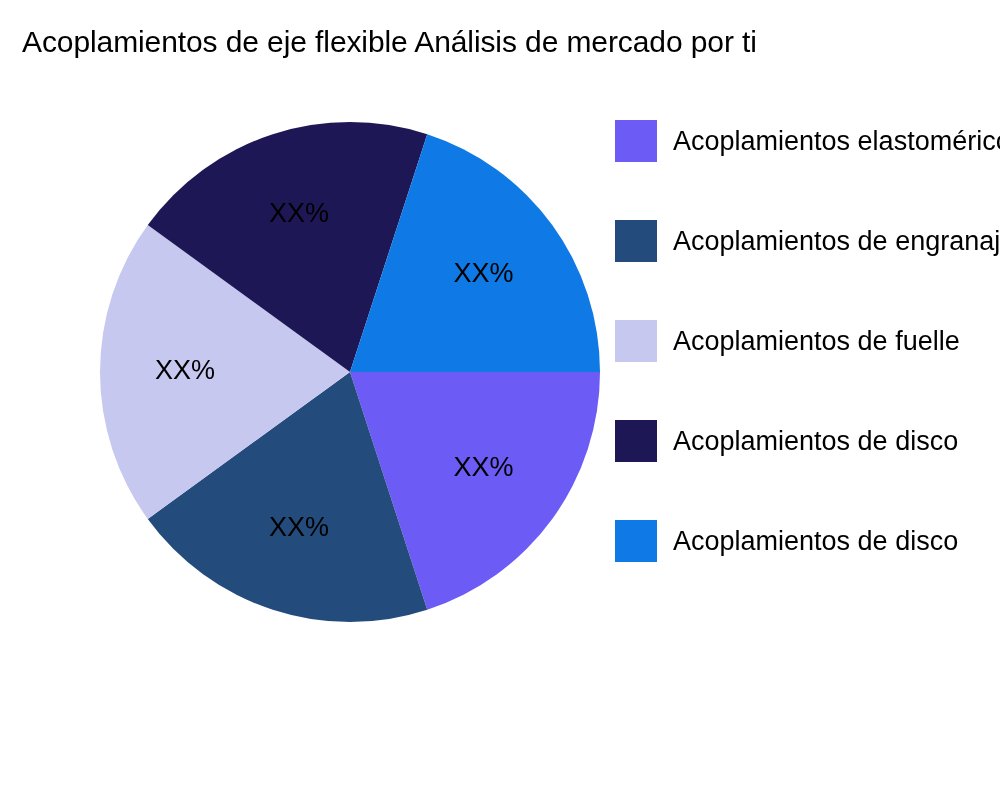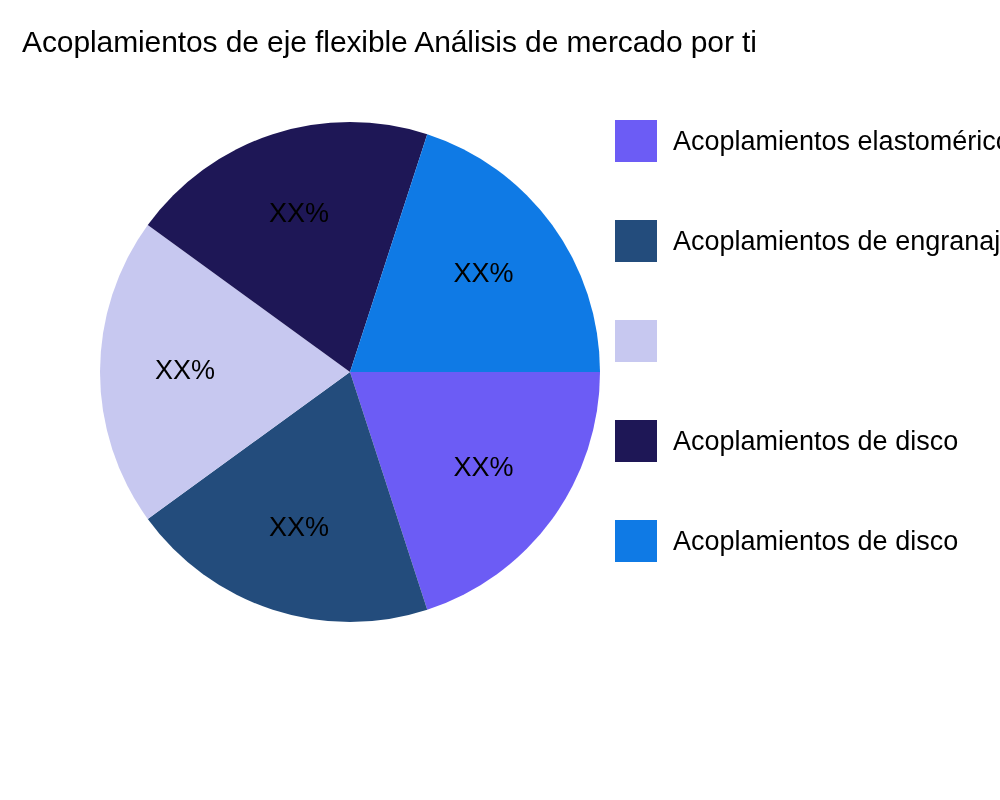--- a/index.html
+++ b/index.html
@@ -128,20 +128,21 @@
       <div class="legend-item">
         <span class="legend-swatch" style="background: rgb(108, 92, 245);"></span>
         <span class="legend-label">Acoplamientos elastoméricos</span>
       </div>
       <div class="legend-item">
         <span class="legend-swatch" style="background: rgb(35, 76, 124);"></span>
         <span class="legend-label">Acoplamientos de engranajes</span>
       </div>
       <div class="legend-item">
         <span class="legend-swatch" style="background: rgb(199, 200, 240);"></span>
+        <span class="legend-label">Acoplamientos de fuelle</span>
       </div>
       <div class="legend-item">
         <span class="legend-swatch" style="background: rgb(30, 23, 86);"></span>
         <span class="legend-label">Acoplamientos de disco</span>
       </div>
       <div class="legend-item">
         <span class="legend-swatch" style="background: rgb(15, 122, 229);"></span>
         <span class="legend-label">Acoplamientos de disco</span>
       </div>
     </div>

